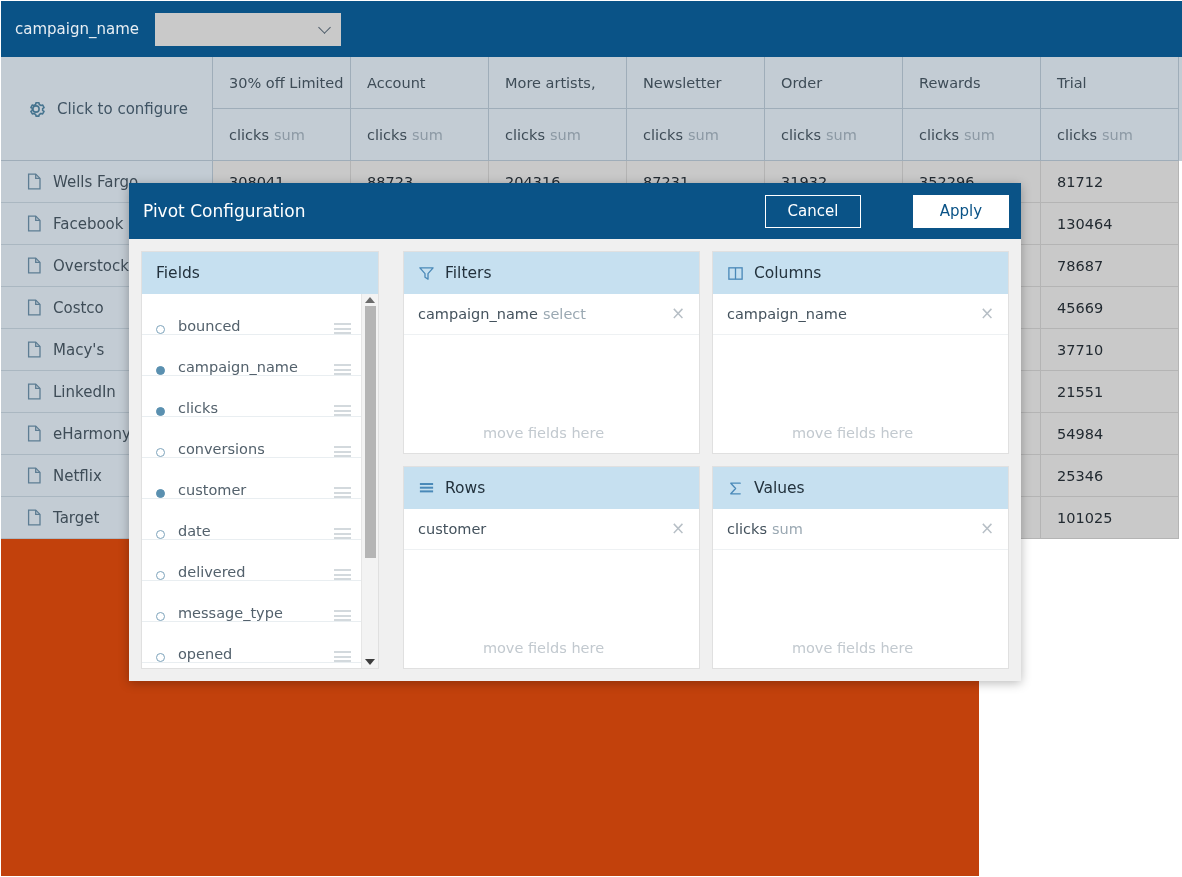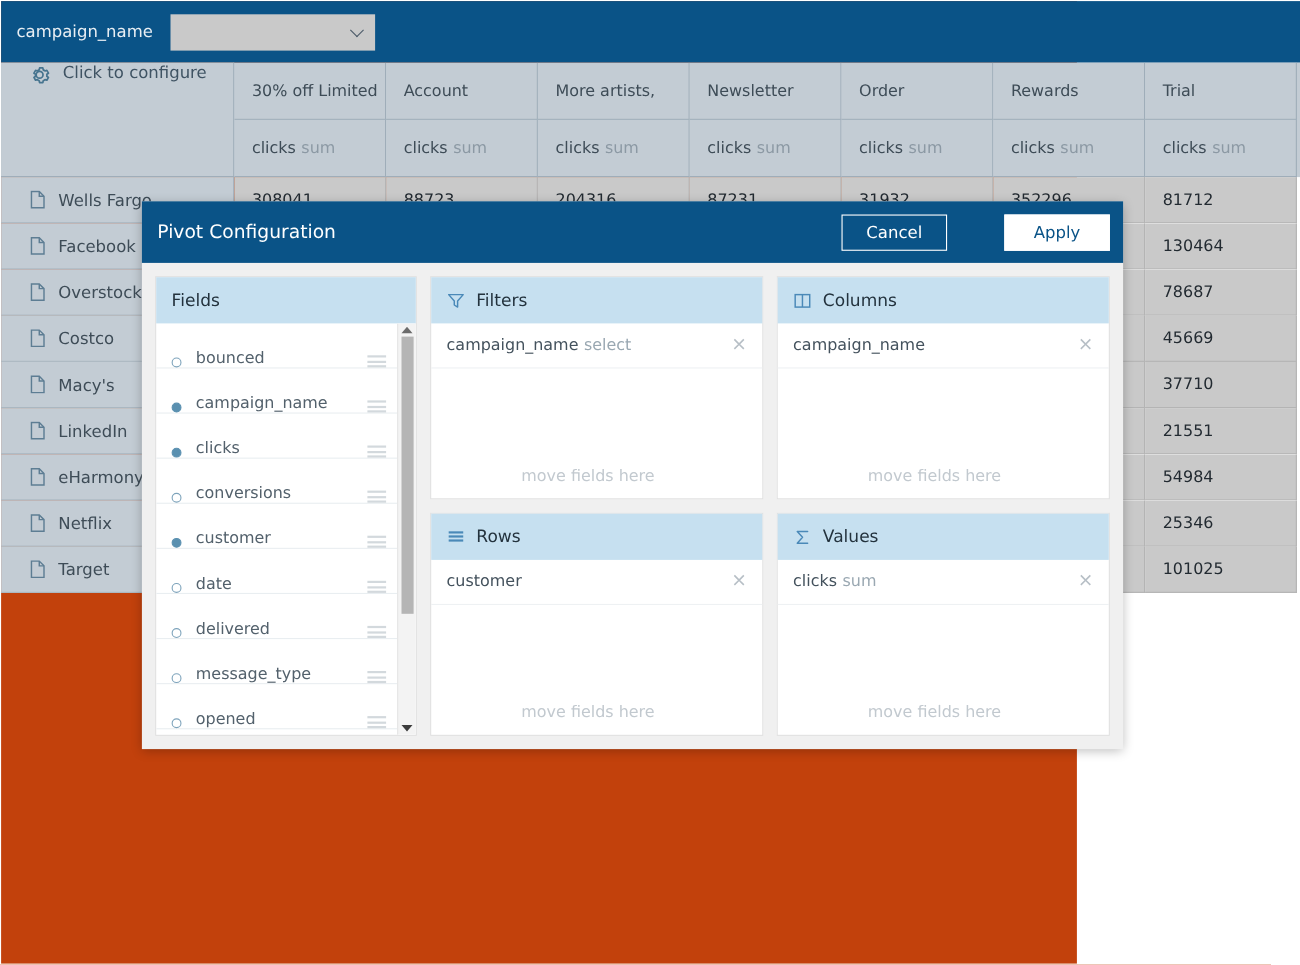--- a/index.html
+++ b/index.html
@@ -70,21 +70,21 @@
     background: #c3ccd4;
   }
   .corner {
     width: 212px;
     min-width: 212px;
     height: 104px;
     background: #c3ccd4;
     border-right: 1px solid #9fadb9;
     border-bottom: 1px solid #9fadb9;
     display: flex;
-    align-items: flex-start;
+    align-items: center;
     justify-content: center;
     gap: 10px;
     color: #3f5363;
     font-size: 15px;
     cursor: pointer;
   }
   .gear { flex: 0 0 auto; display: block; }
   .colheads { flex: 1 1 auto; overflow: hidden; }
   .colheads .row1, .colheads .row2 { display: flex; }
   .colheads .row1 { height: 52px; }
@@ -169,21 +169,21 @@
   }
   .btn.primary {
     background: #ffffff;
     color: #0a5387;
     border-color: #ffffff;
   }
 
   .modal-body {
     display: flex;
     padding: 12px;
-    gap: 12px;
+    gap: 24px;
     height: 442px;
   }
 
   
   .panel {
     background: #ffffff;
     border: 1px solid #e0e0e0;
     display: flex;
     flex-direction: column;
   }

